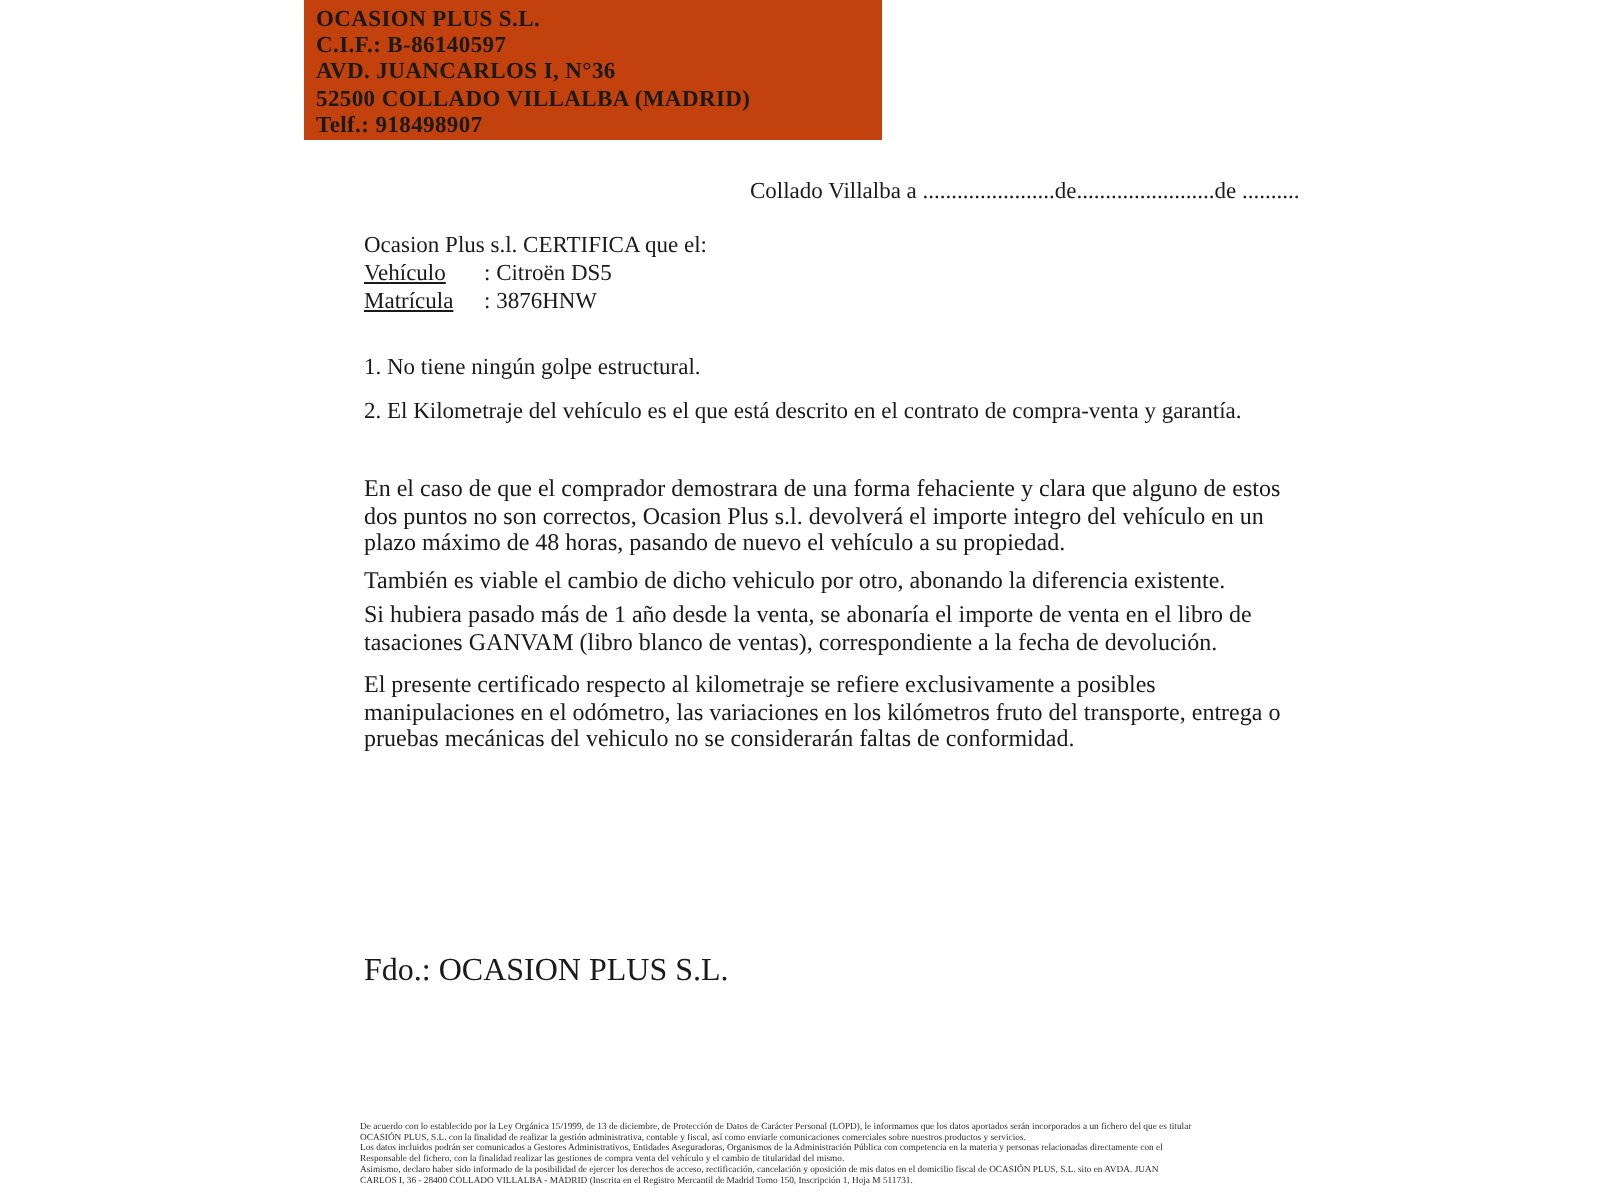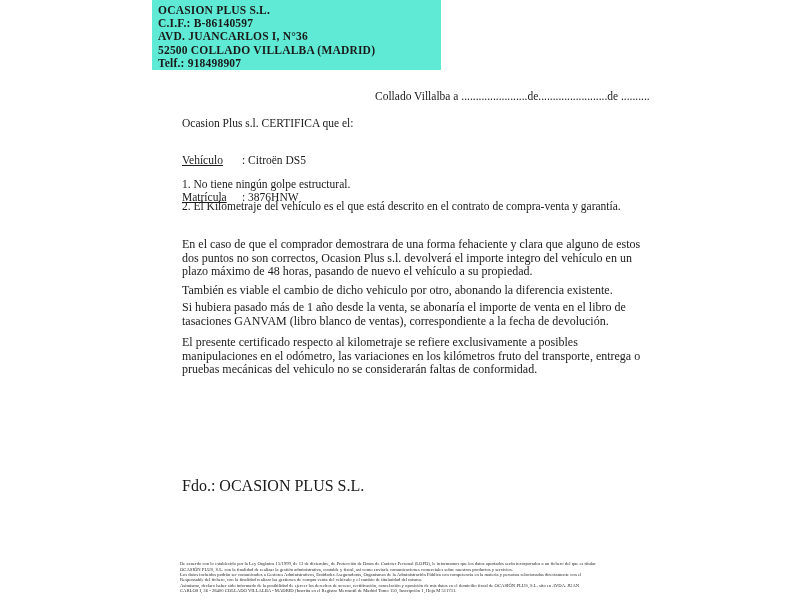--- a/index.html
+++ b/index.html
@@ -15,21 +15,21 @@
     font-family: "Liberation Serif", "DejaVu Serif", serif;
     color: #1a1a1a;
     overflow: hidden;
   }
   .letterhead {
     position: absolute;
     left: 152px;
     top: 0;
     width: 289px;
     height: 70px;
-    background: #5eead4;
+    background: #c2410c;
     padding: 4px 0 0 6px;
     box-sizing: border-box;
     font-weight: bold;
     font-size: 11.5px;
     line-height: 13.2px;
     letter-spacing: 0.2px;
   }
   .date-line {
     position: absolute;
     left: 375px;
@@ -41,21 +41,20 @@
     position: absolute;
     left: 182px;
     top: 116px;
     font-size: 11.5px;
     line-height: 14px;
   }
   .row-label {
     display: inline-block;
     width: 60px;
     text-decoration: underline;
-    margin-top: 23px;
   }
   .point {
     position: absolute;
     left: 182px;
     font-size: 11.5px;
     text-align: right;
   }
   .p1 { top: 178px; }
   .p2 { top: 200px; }
   .para {

